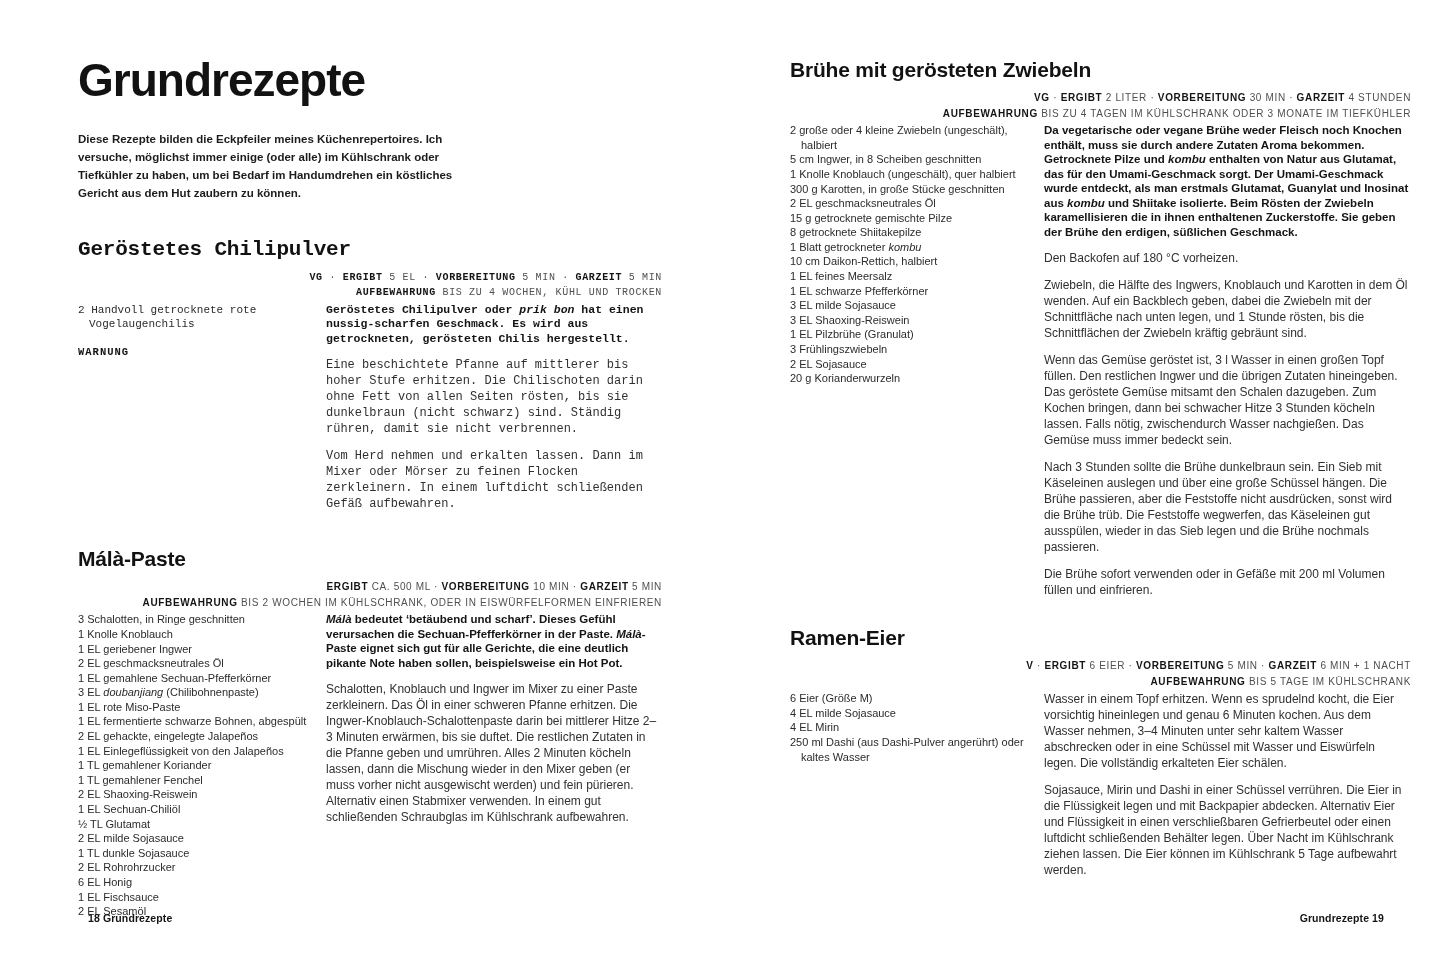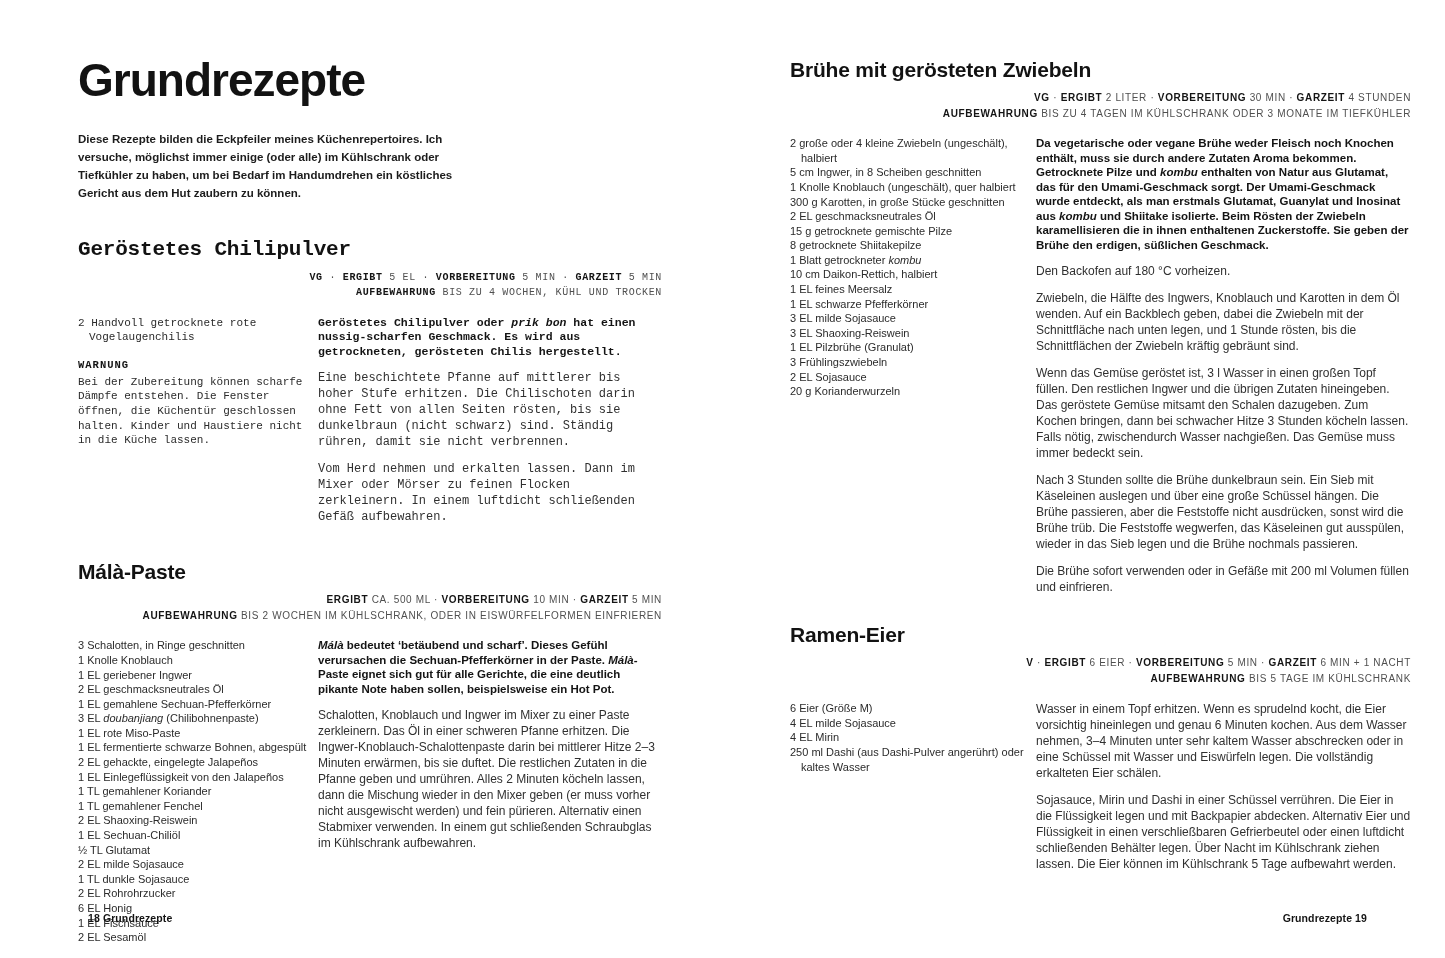--- a/index.html
+++ b/index.html
@@ -31,21 +31,21 @@
     font-size:21px;font-weight:bold;color:#121212;
     margin:0 0 8px;line-height:1.15;letter-spacing:-0.2px;
   }
   .r-meta{margin:0;text-align:right;}
   .meta-line{
     font-size:10px;letter-spacing:0.65px;color:#4f4f4f;
     line-height:15.5px;white-space:nowrap;
   }
   .meta-line b{color:#141414;}
 
-  .r-cols{display:flex;gap:8px;margin-top:15px;}
+  .r-cols{display:flex;gap:16px;margin-top:2px;}
   .r-ingredients{
     flex:none;width:232px;font-size:11px;line-height:14.6px;color:#2b2b2b;
   }
   .page-right .r-ingredients{width:238px;}
   .ing-line{padding-left:11px;text-indent:-11px;}
   .note-title{
     font-weight:bold;font-size:10.5px;letter-spacing:1px;
     color:#141414;margin-top:13px;line-height:15px;
   }
   .note-text{margin-top:2px;}
@@ -55,42 +55,41 @@
   .m-para:last-child{margin-bottom:0;}
   .m-para.lead{
     font-weight:bold;font-size:11.5px;line-height:14.5px;color:#141414;
   }
 
   .footer{
     position:absolute;bottom:34px;font-weight:bold;
     font-size:10.5px;color:#141414;letter-spacing:0.1px;
   }
   .footer-left{left:88px;}
-  .footer-right{right:77px;}
+  .footer-right{right:60px;}
 </style>
 </head>
 <body>
 
 <div class="spread">
 
   <section class="page page-left">
     <h1 class="chapter-title">Grundrezepte</h1>
     <p class="chapter-intro">Diese Rezepte bilden die Eckpfeiler meines Küchenrepertoires. Ich versuche, möglichst immer einige (oder alle) im Kühlschrank oder Tiefkühler zu haben, um bei Bedarf im Handumdrehen ein köstliches Gericht aus dem Hut zaubern zu können.</p>
     <div class="recipes recipes-left">
   <article class="recipe">
     <h2 class="r-title">Geröstetes Chilipulver</h2>
     <div class="r-meta">
             <div class="meta-line"><b>VG</b> · <b>ERGIBT</b> 5 EL · <b>VORBEREITUNG</b> 5 MIN · <b>GARZEIT</b> 5 MIN</div>
             <div class="meta-line"><b>AUFBEWAHRUNG</b> BIS ZU 4 WOCHEN, KÜHL UND TROCKEN</div>
           </div>
     <div class="r-cols">
       <div class="r-ingredients">
               <div class="ing-line">2 Handvoll getrocknete rote Vogelaugenchilis</div>
               <div class="note-title">WARNUNG</div>
-              <div class="note-text">Bei der Zubereitung können scharfe Dämpfe entstehen. Die Fenster öffnen, die Küchentür geschlossen halten. Kinder und Haustiere nicht in die Küche lassen.</div>
             </div>
       <div class="r-method">
               <p class="m-para lead">Geröstetes Chilipulver oder <i>prik bon</i> hat einen nussig-scharfen Geschmack. Es wird aus getrockneten, gerösteten Chilis hergestellt.</p>
               <p class="m-para">Eine beschichtete Pfanne auf mittlerer bis hoher Stufe erhitzen. Die Chilischoten darin ohne Fett von allen Seiten rösten, bis sie dunkelbraun (nicht schwarz) sind. Ständig rühren, damit sie nicht verbrennen.</p>
               <p class="m-para">Vom Herd nehmen und erkalten lassen. Dann im Mixer oder Mörser zu feinen Flocken zerkleinern. In einem luftdicht schließenden Gefäß aufbewahren.</p>
             </div>
     </div>
   </article>
 
   <article class="recipe">

